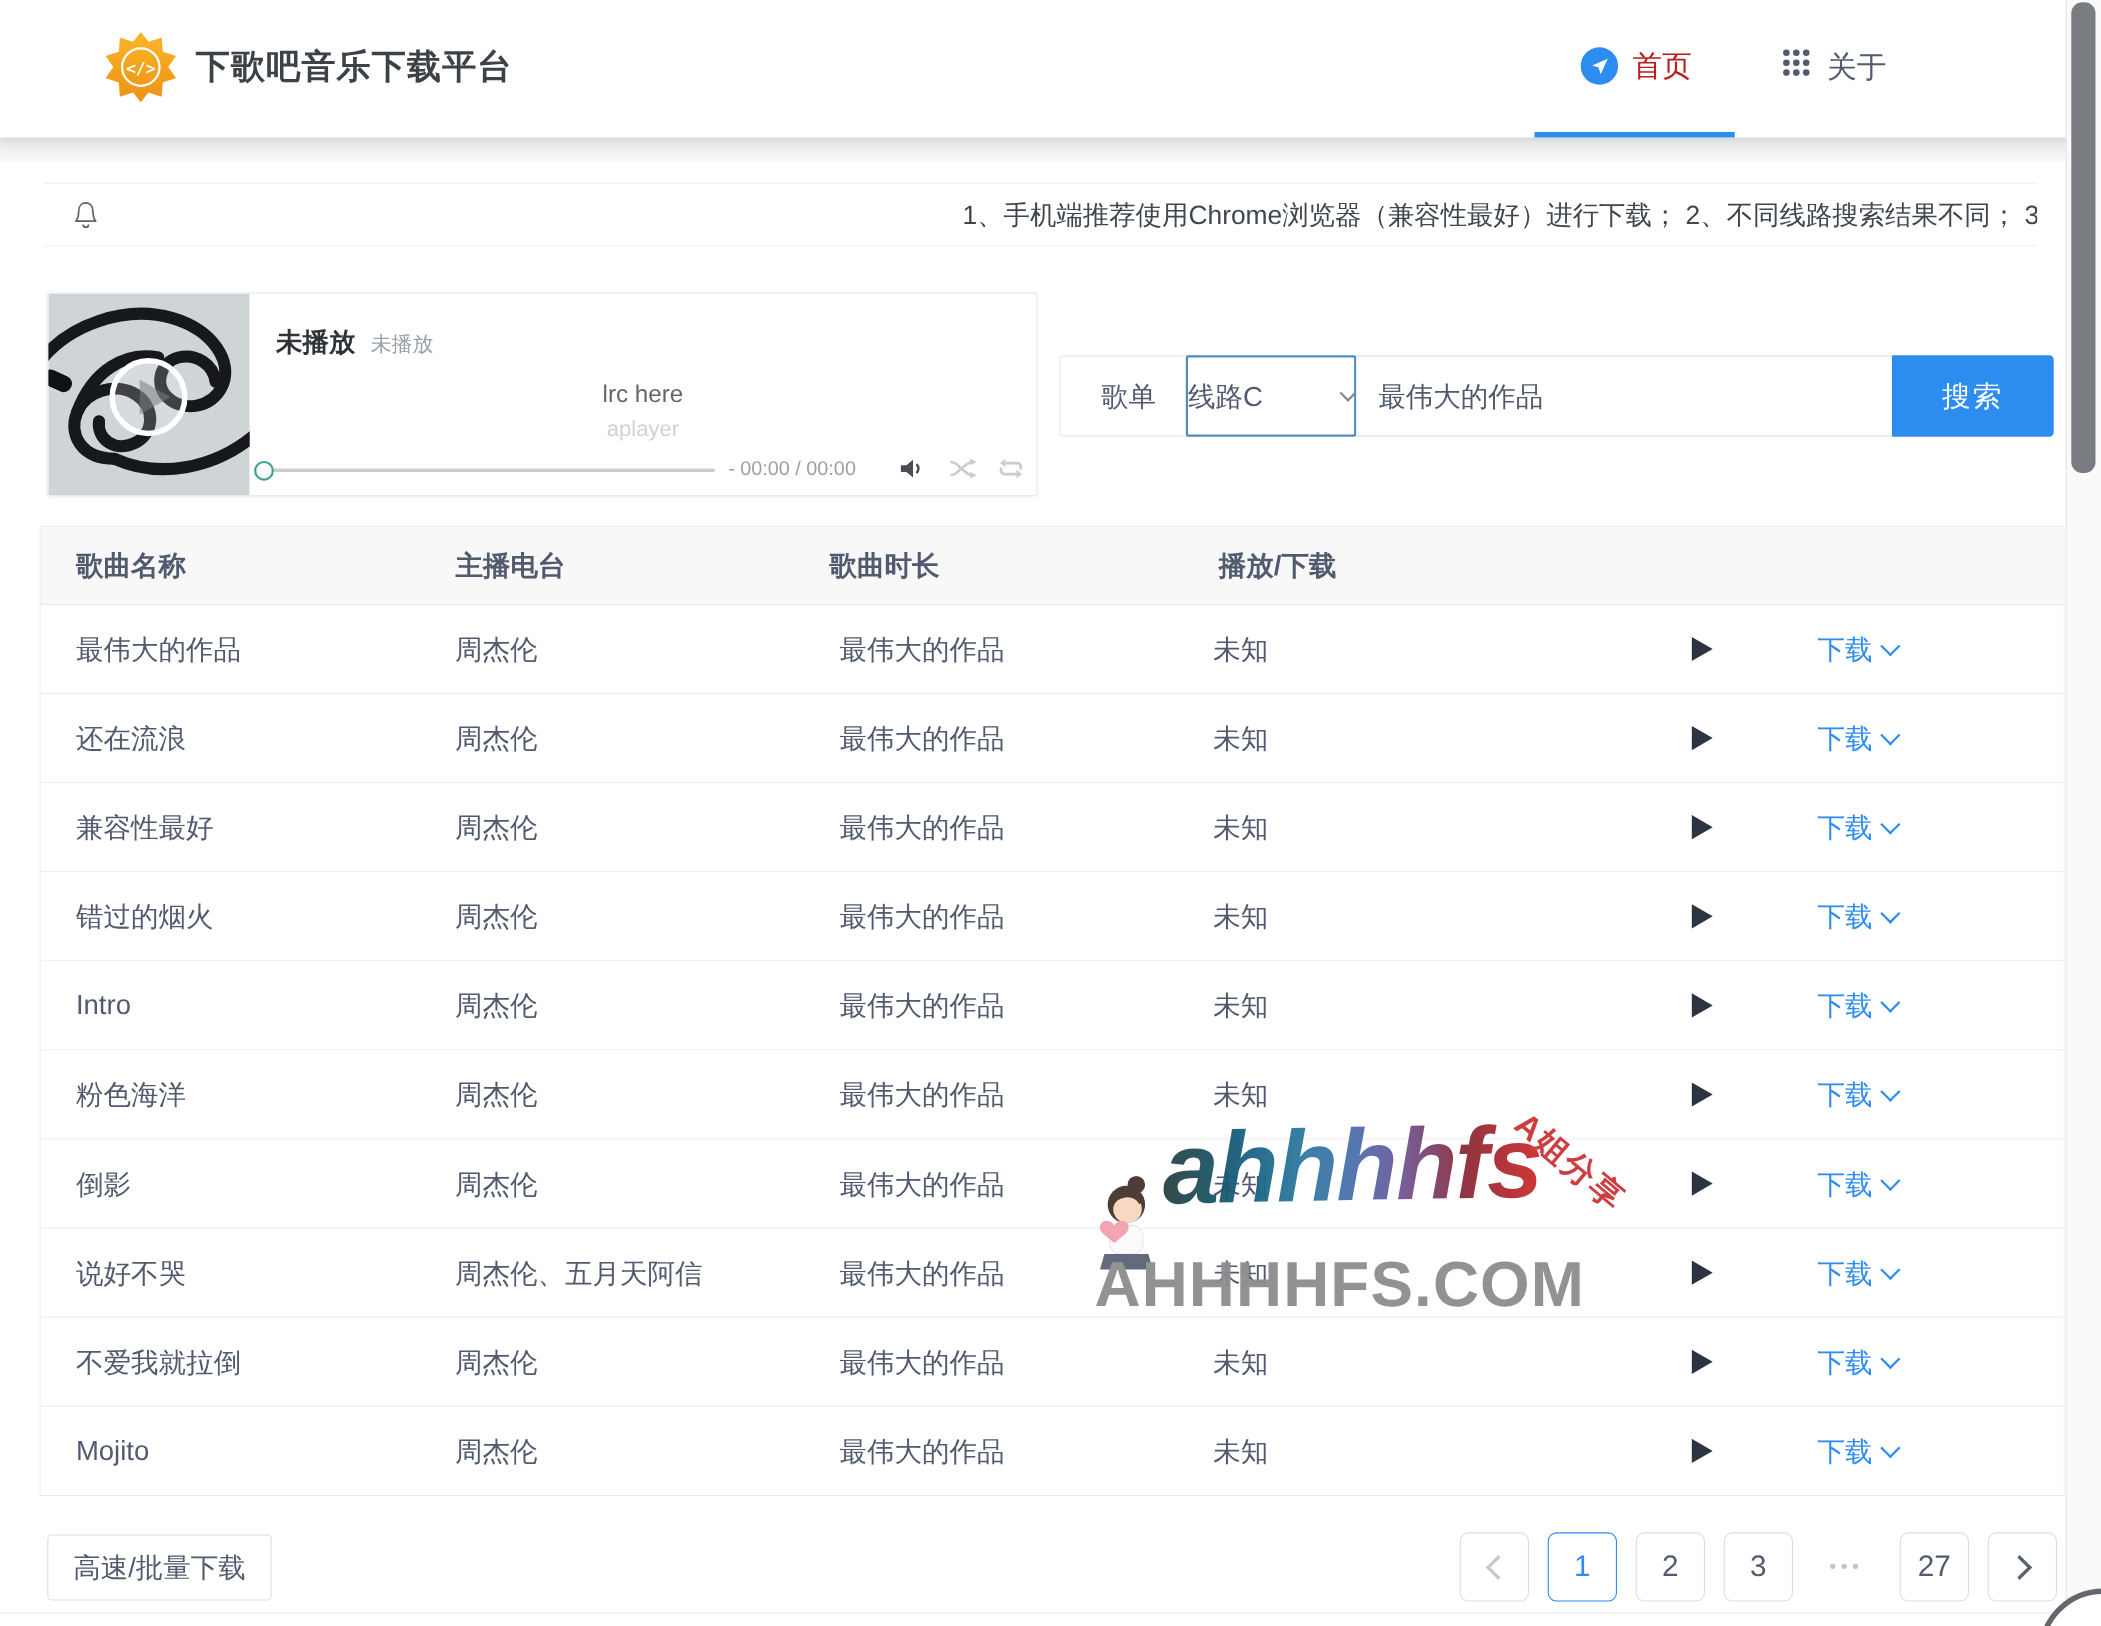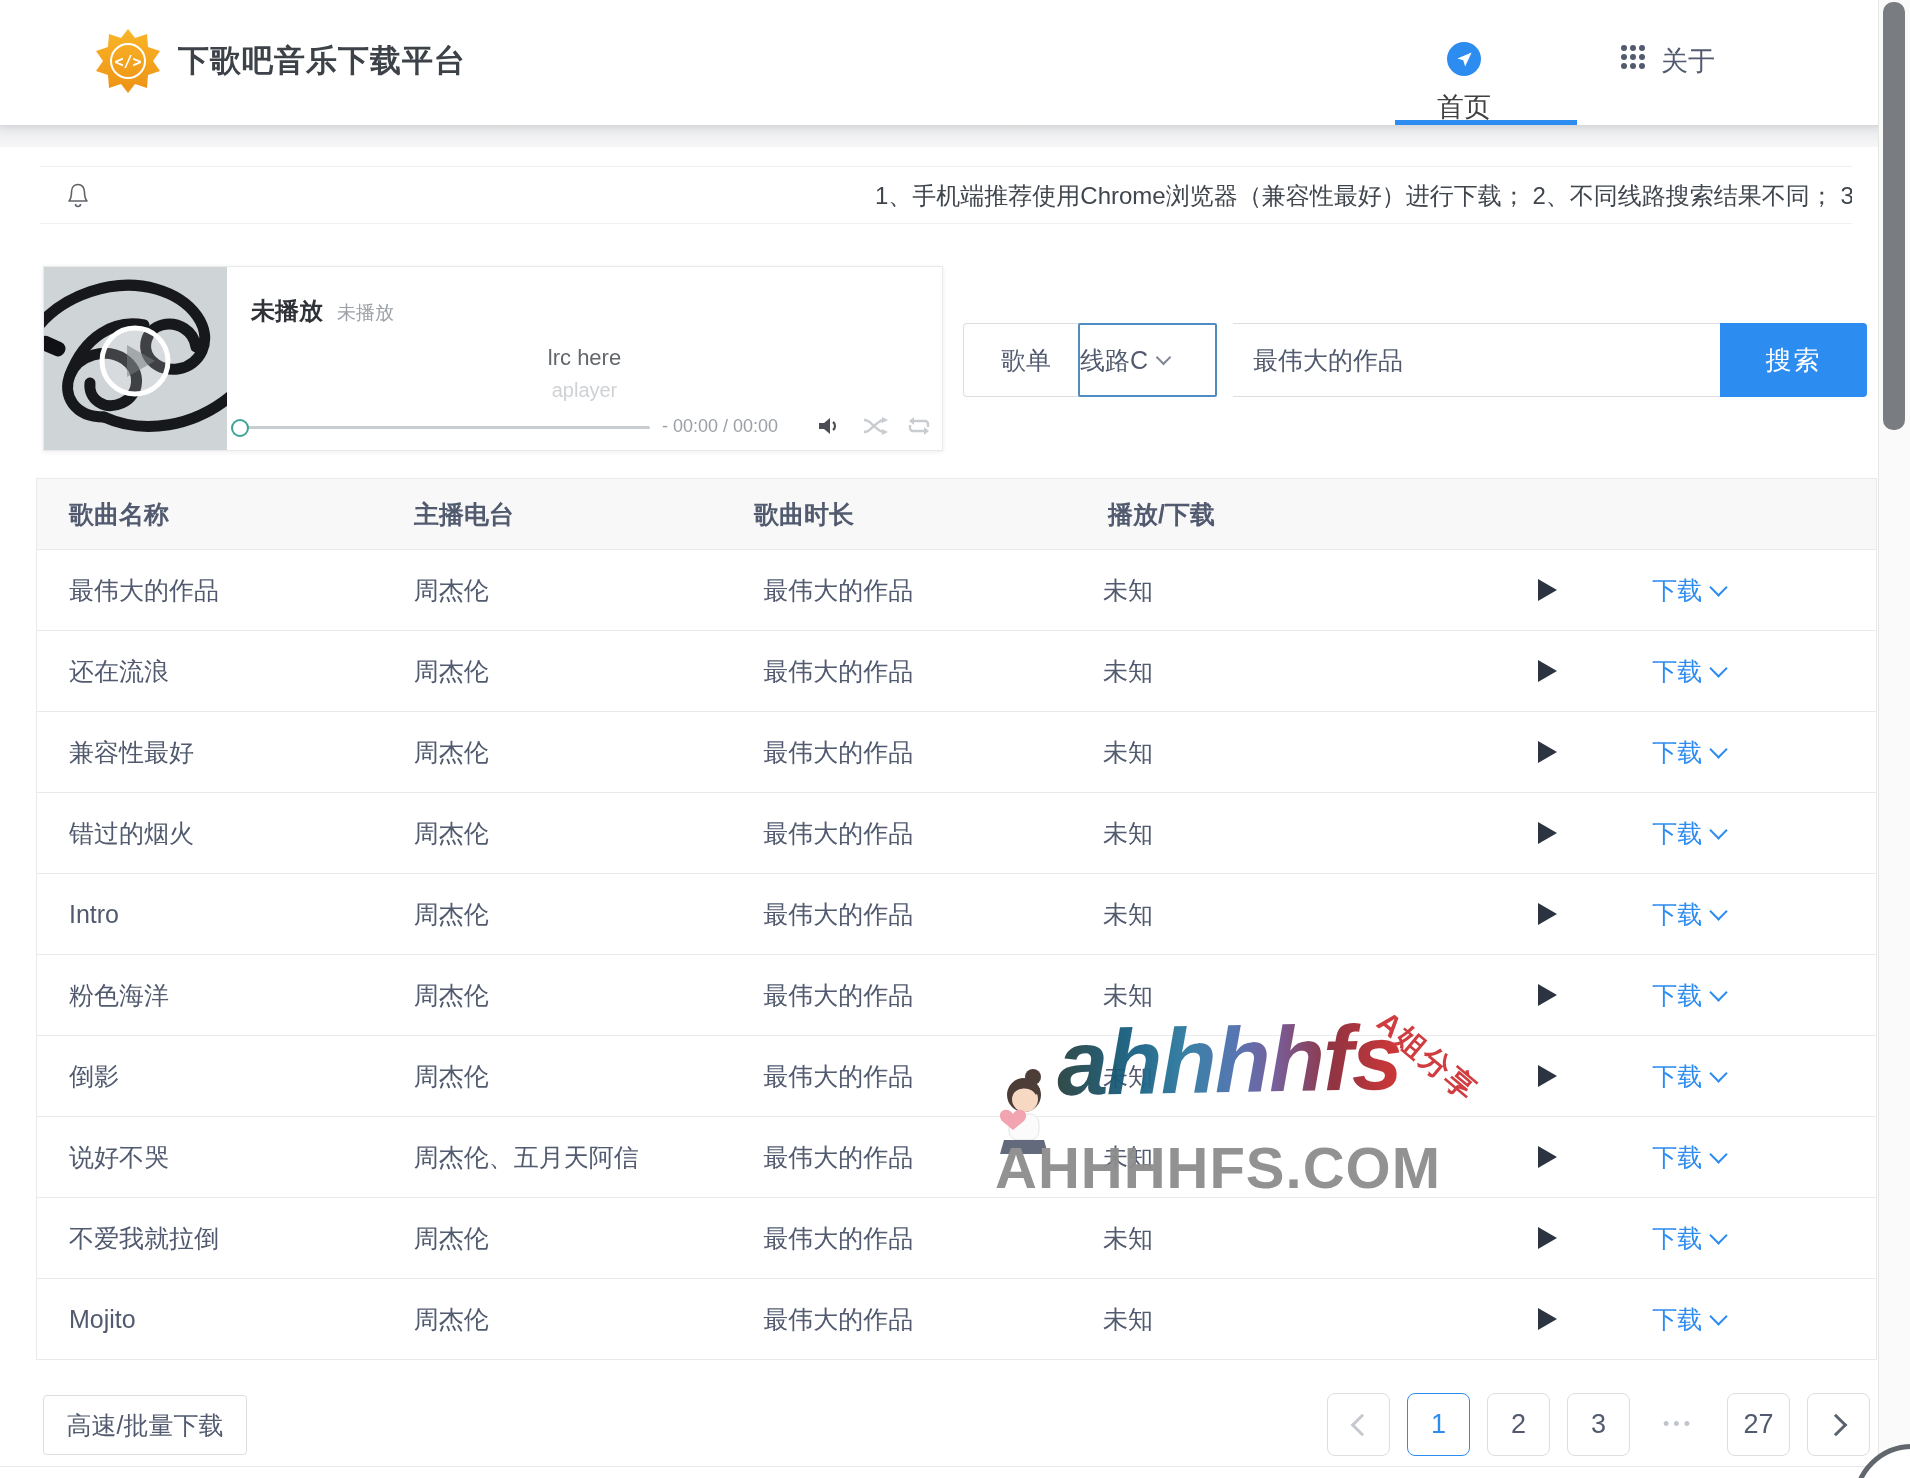--- a/index.html
+++ b/index.html
@@ -5,21 +5,21 @@
   html,body{margin:0;padding:0;width:1910px;height:1478px;overflow:hidden;background:#fff;
     font-family:"Liberation Sans",sans-serif;color:#515a6e;}
   
   #header{position:absolute;left:0;top:0;width:1910px;height:125px;background:#fff;z-index:5;
     box-shadow:0 2px 8px rgba(90,95,100,.18);}
   #gray-band{position:absolute;left:0;top:125px;width:1910px;height:22px;
     background:linear-gradient(#e9eaec,#f7f7f8);z-index:1;}
   .logo-icon{position:absolute;left:95px;top:28px;width:66px;height:66px;}
   .logo-title{position:absolute;left:178px;top:40px;font-size:31px;font-weight:700;color:#3d4248;letter-spacing:1px;}
   .nav-item{position:absolute;top:42px;display:flex;align-items:center;gap:13px;font-size:27px;cursor:pointer;}
-  #nav-home{left:1437px;color:#404040;flex-direction:column;}
+  #nav-home{left:1437px;color:#b91c1c;}
   #nav-about{left:1618px;color:#515a6e;}
   .home-icon{width:34px;height:34px;border-radius:50%;background:#2d8cf0;display:flex;align-items:center;justify-content:center;}
   #nav-underline{position:absolute;left:1395px;top:120px;width:182px;height:5px;background:#2d8cf0;}
   
   #notice-bar{position:absolute;left:40px;top:166px;width:1812px;height:56px;background:#fff;
     border-top:1px solid #f0f0f0;border-bottom:1px solid #f0f0f0;overflow:hidden;z-index:2;}
   #notice-bell{position:absolute;left:24px;top:14px;}
   #notice-text{position:absolute;left:835px;top:13px;white-space:nowrap;font-size:24px;color:#40464d;}
   
   #player{position:absolute;left:43px;top:266px;width:898px;height:183px;background:#fff;
@@ -32,22 +32,22 @@
   #lyric-next{position:absolute;left:183px;right:0;top:112px;text-align:center;font-size:20px;color:#cfd2d5;}
   #prog-thumb{position:absolute;left:187px;top:152px;width:14px;height:14px;border:2px solid #3fa396;border-radius:50%;background:#fff;cursor:pointer;z-index:2;}
   #prog-track{position:absolute;left:196px;top:159px;width:410px;height:3px;background:#c9cdd0;border-radius:2px;cursor:pointer;}
   #time-label{position:absolute;left:618px;top:149px;font-size:18px;color:#9aa0a6;white-space:nowrap;}
   .pctl{position:absolute;top:146px;width:26px;height:26px;cursor:pointer;}
   #vol-icon{left:772px;} #shuffle-icon{left:818px;} #loop-icon{left:862px;}
   
   .sg{position:absolute;top:323px;height:74px;box-sizing:border-box;display:flex;align-items:center;z-index:2;}
   #sg-playlist{left:963px;width:125px;background:#fff;border:1px solid #dcdee2;border-right:none;
     border-radius:4px 0 0 4px;justify-content:center;font-size:25px;color:#515a6e;cursor:pointer;}
-  #sg-route{left:1078px;width:139px;background:#fff;border:2px solid #4e8cc2;border-radius:2px;
-    justify-content:flex-start;gap:10px;font-size:25px;color:#515a6e;cursor:pointer;}
+  #sg-route{left:1078px;width:155px;background:#fff;border:2px solid #4e8cc2;border-radius:2px;
+    justify-content:space-between;gap:10px;font-size:25px;color:#515a6e;cursor:pointer;}
   #sg-input{left:1233px;width:487px;background:#fff;border:1px solid #dcdee2;border-left:none;border-right:none;}
   #sg-input input{border:none;outline:none;width:100%;height:100%;font-size:25px;color:#515a6e;padding:0 0 0 20px;
     font-family:"Liberation Sans",sans-serif;background:transparent;}
   #sg-search{left:1720px;width:147px;background:#2d8cf0;border-radius:0 4px 4px 0;justify-content:center;
     font-size:26px;color:#fff;letter-spacing:2px;cursor:pointer;}
   
   #table{position:absolute;left:36px;top:478px;width:1841px;border:1px solid #e8eaec;box-sizing:border-box;z-index:2;background:#fff;}
   .thead{display:flex;height:70px;background:#f8f8f9;border-bottom:1px solid #e8eaec;align-items:center;
     font-size:25px;font-weight:700;color:#515a6e;}
   .trow{display:flex;height:80px;border-bottom:1px solid #e8eaec;align-items:center;font-size:25px;color:#515a6e;background:#fff;}

